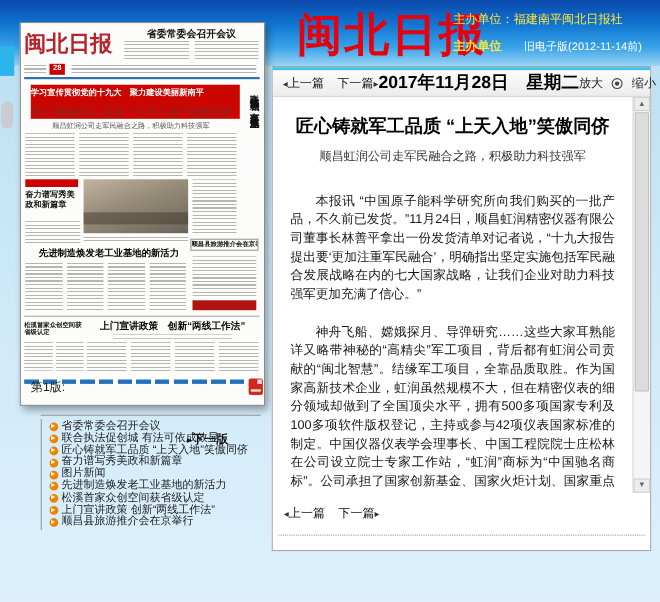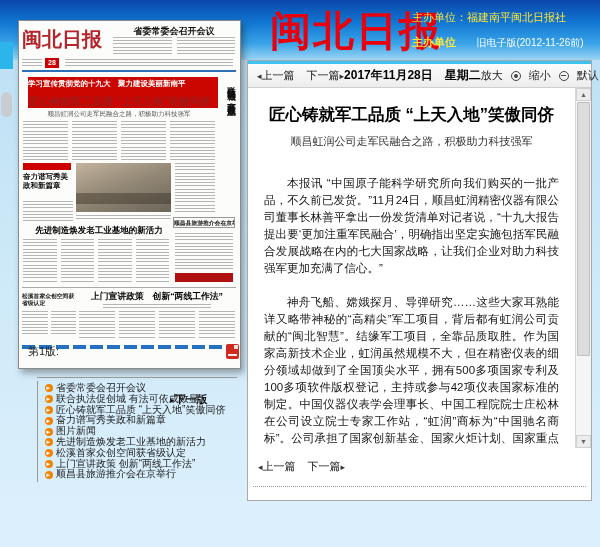--- a/index.html
+++ b/index.html
@@ -87,21 +87,21 @@
   
   .panel{position:absolute;left:247px;top:60px;width:345px;height:441px;background:#fff;
     border:1px solid #a9a9a9;box-sizing:border-box;}
   .cyan-line{position:absolute;left:0;top:0;right:0;height:3px;background:#40c2ef;}
   .toolbar{position:absolute;left:0;top:3px;right:0;height:24px;display:flex;align-items:center;
     padding:0 9px;background:linear-gradient(#fcfcfc,#ececec);border-bottom:1px solid #cfcfcf;
     font-size:11px;color:#222;box-sizing:border-box;}
   .navlink{cursor:pointer;white-space:nowrap;color:#111;}
   .navlink .tri{font-size:9px;color:#333;font-style:normal;}
   .tb-nav{display:flex;gap:12px;}
-  .tb-date{flex:1;text-align:center;font-weight:700;font-size:12px;color:#000;white-space:nowrap;}
+  .tb-date{flex:1;text-align:center;font-weight:700;font-size:16px;color:#000;white-space:nowrap;}
   .zoomctl{display:flex;align-items:center;gap:8px;}
   .zctl{display:inline-flex;align-items:center;gap:8px;cursor:pointer;white-space:nowrap;}
   .radio{width:8px;height:8px;border:1px solid #444;border-radius:50%;position:relative;display:inline-block;}
   .r-dot::after{content:"";position:absolute;left:2px;top:2px;width:4px;height:4px;background:#444;border-radius:50%;}
   .r-dash::after{content:"";position:absolute;left:1.5px;right:1.5px;top:3.2px;height:1.6px;background:#444;}
   .content{position:absolute;left:0;right:0;top:27px;bottom:52px;padding:8px 32px 0 16px;
     overflow:hidden;box-sizing:border-box;}
   .a-title{margin:8px 0 0;font-size:16.5px;font-weight:700;color:#000;text-align:center;}
   .a-sub{margin-top:8px;font-size:11px;color:#333;text-align:center;}
   .content p{margin:0;padding-top:17px;font-size:11.5px;line-height:17px;color:#151515;
@@ -126,21 +126,21 @@
 <body>
 
 <div class="page">
 
   <div class="header">
     <div class="site-title">闽北日报</div>
     <div class="header-right">
       <div class="sponsor">主办单位：福建南平闽北日报社</div>
       <div class="header-links">
         <span class="home-link">主办单位</span>
-        <span class="old-link">旧电子版(2012-11-26前)</span>
+        <span class="old-link">旧电子版(2012-11-14前)</span>
       </div>
     </div>
   </div>
 
   <div class="lw-cyan"></div>
   <div class="lw-gray"></div>
 
   <div class="paper">
     <div class="np-masthead">闽北日报</div>
     <div class="np-tophead">省委常委会召开会议</div>

